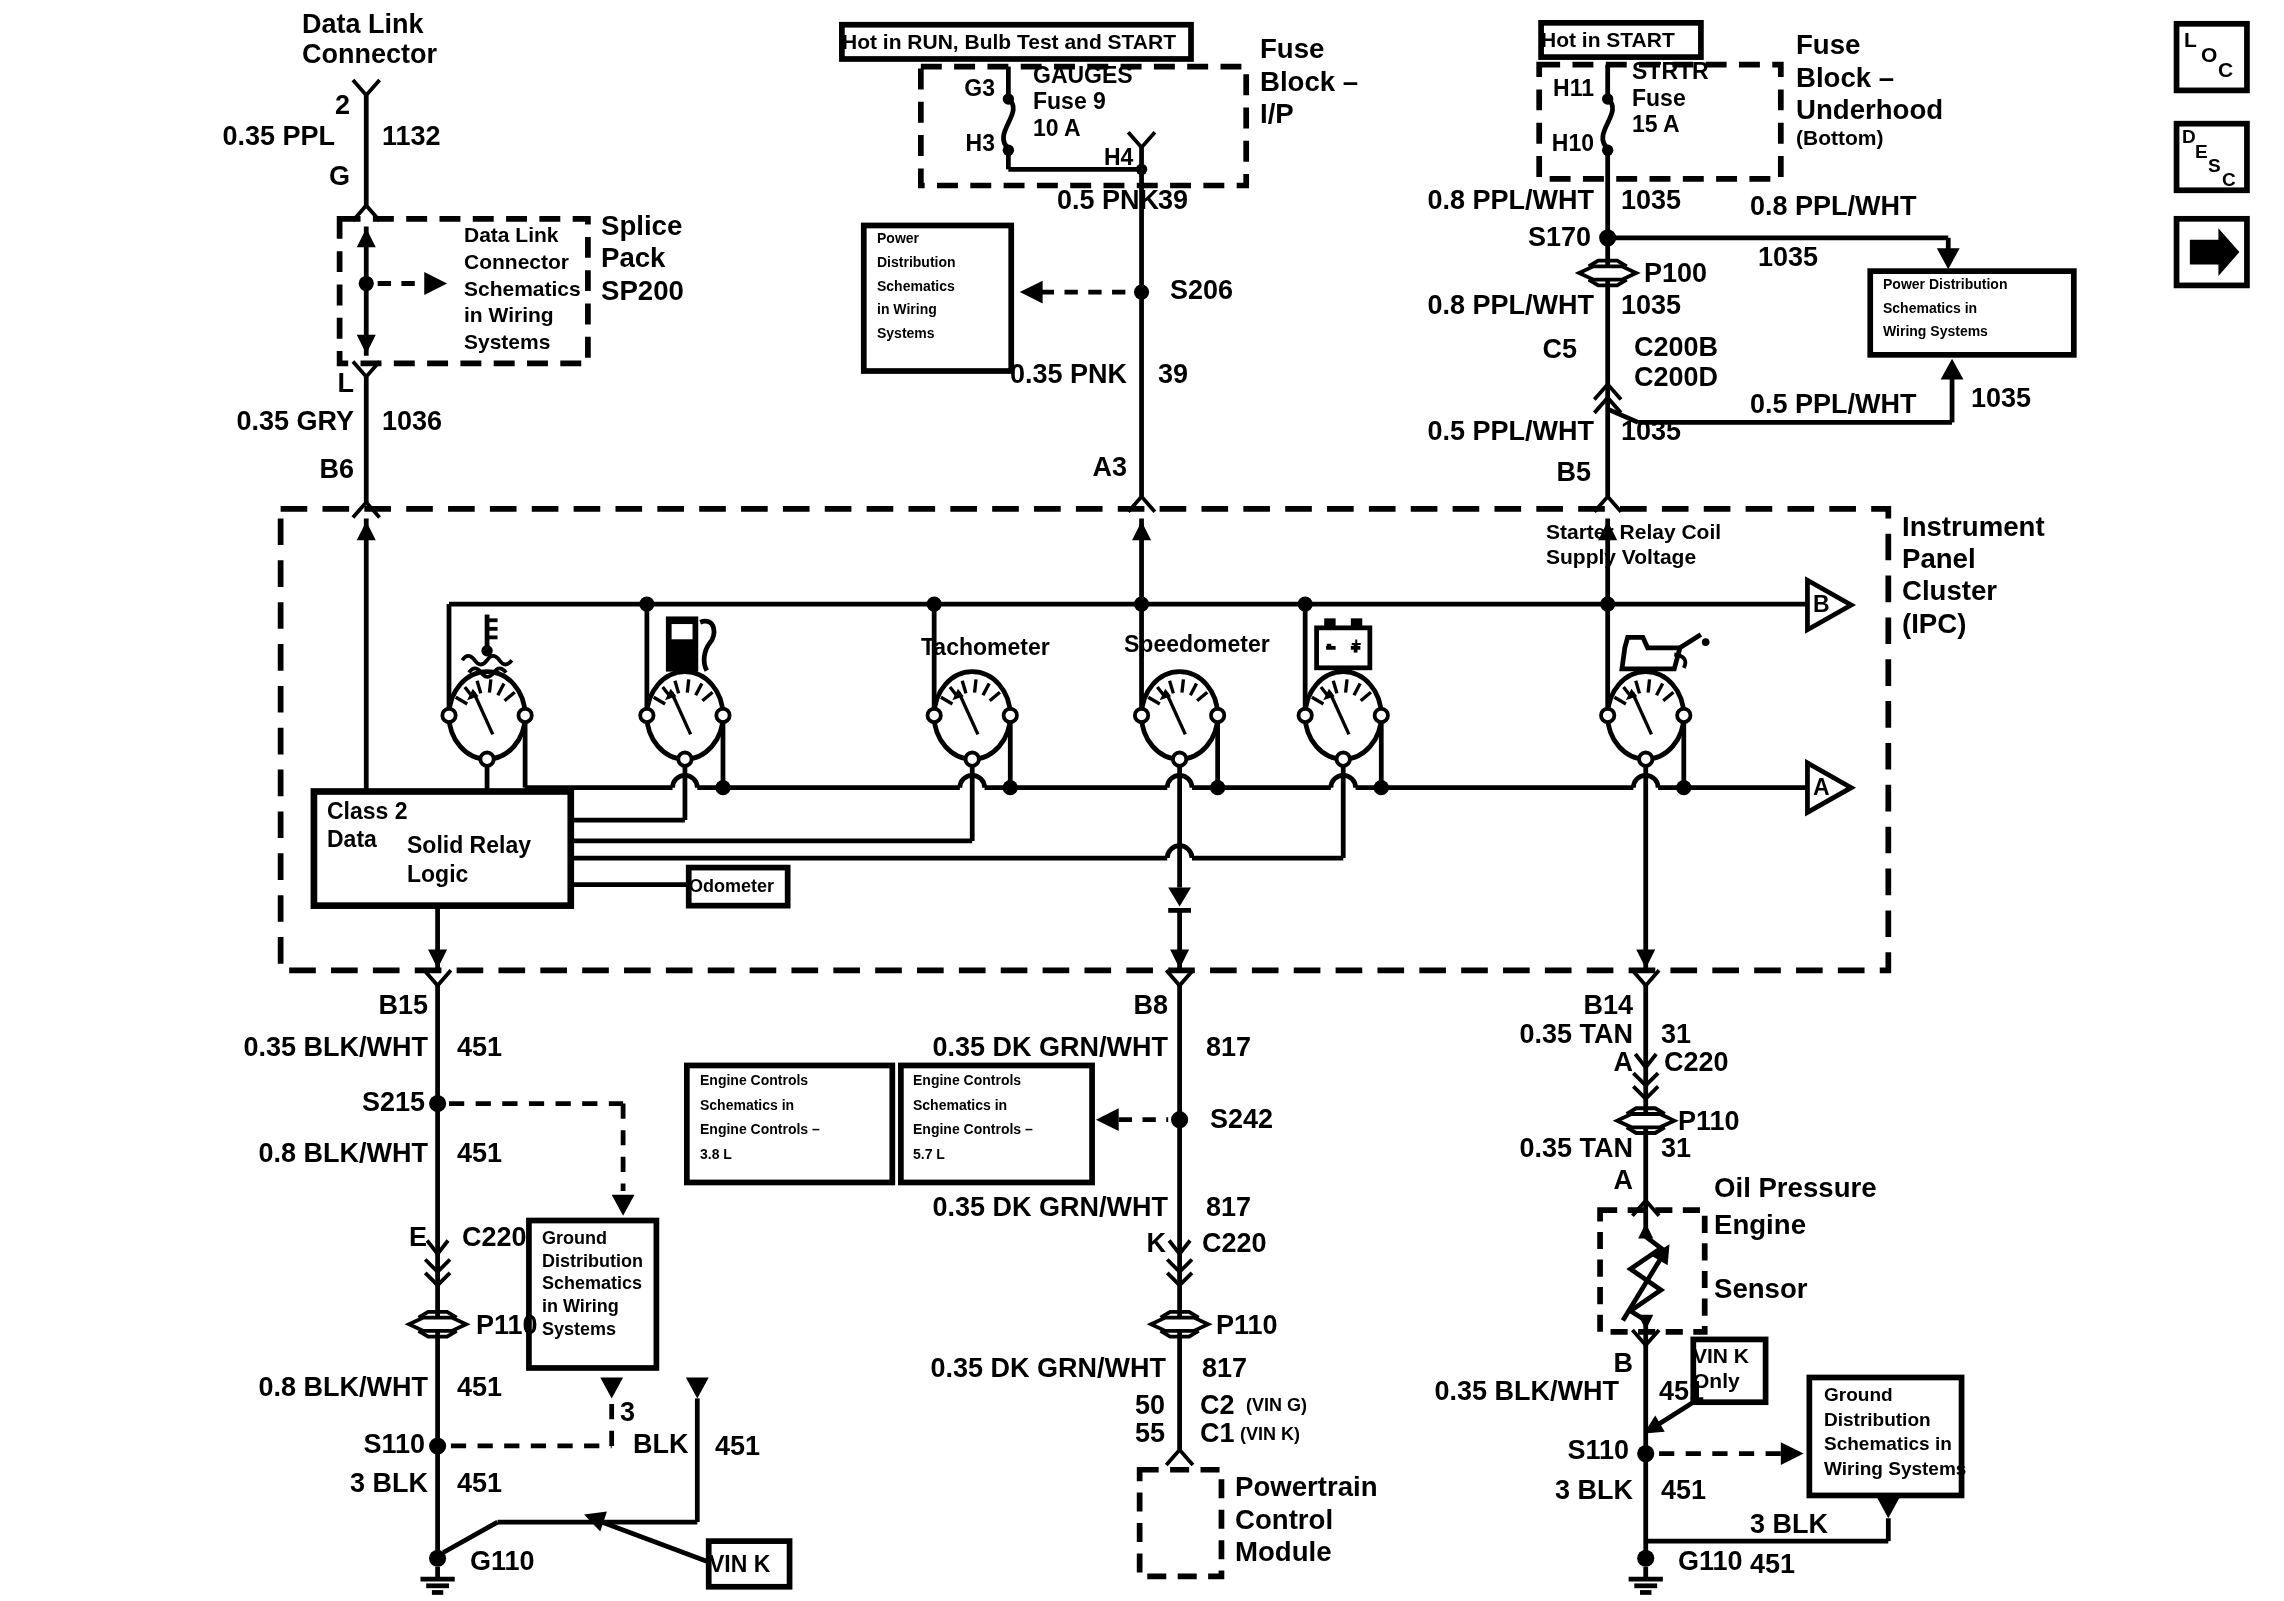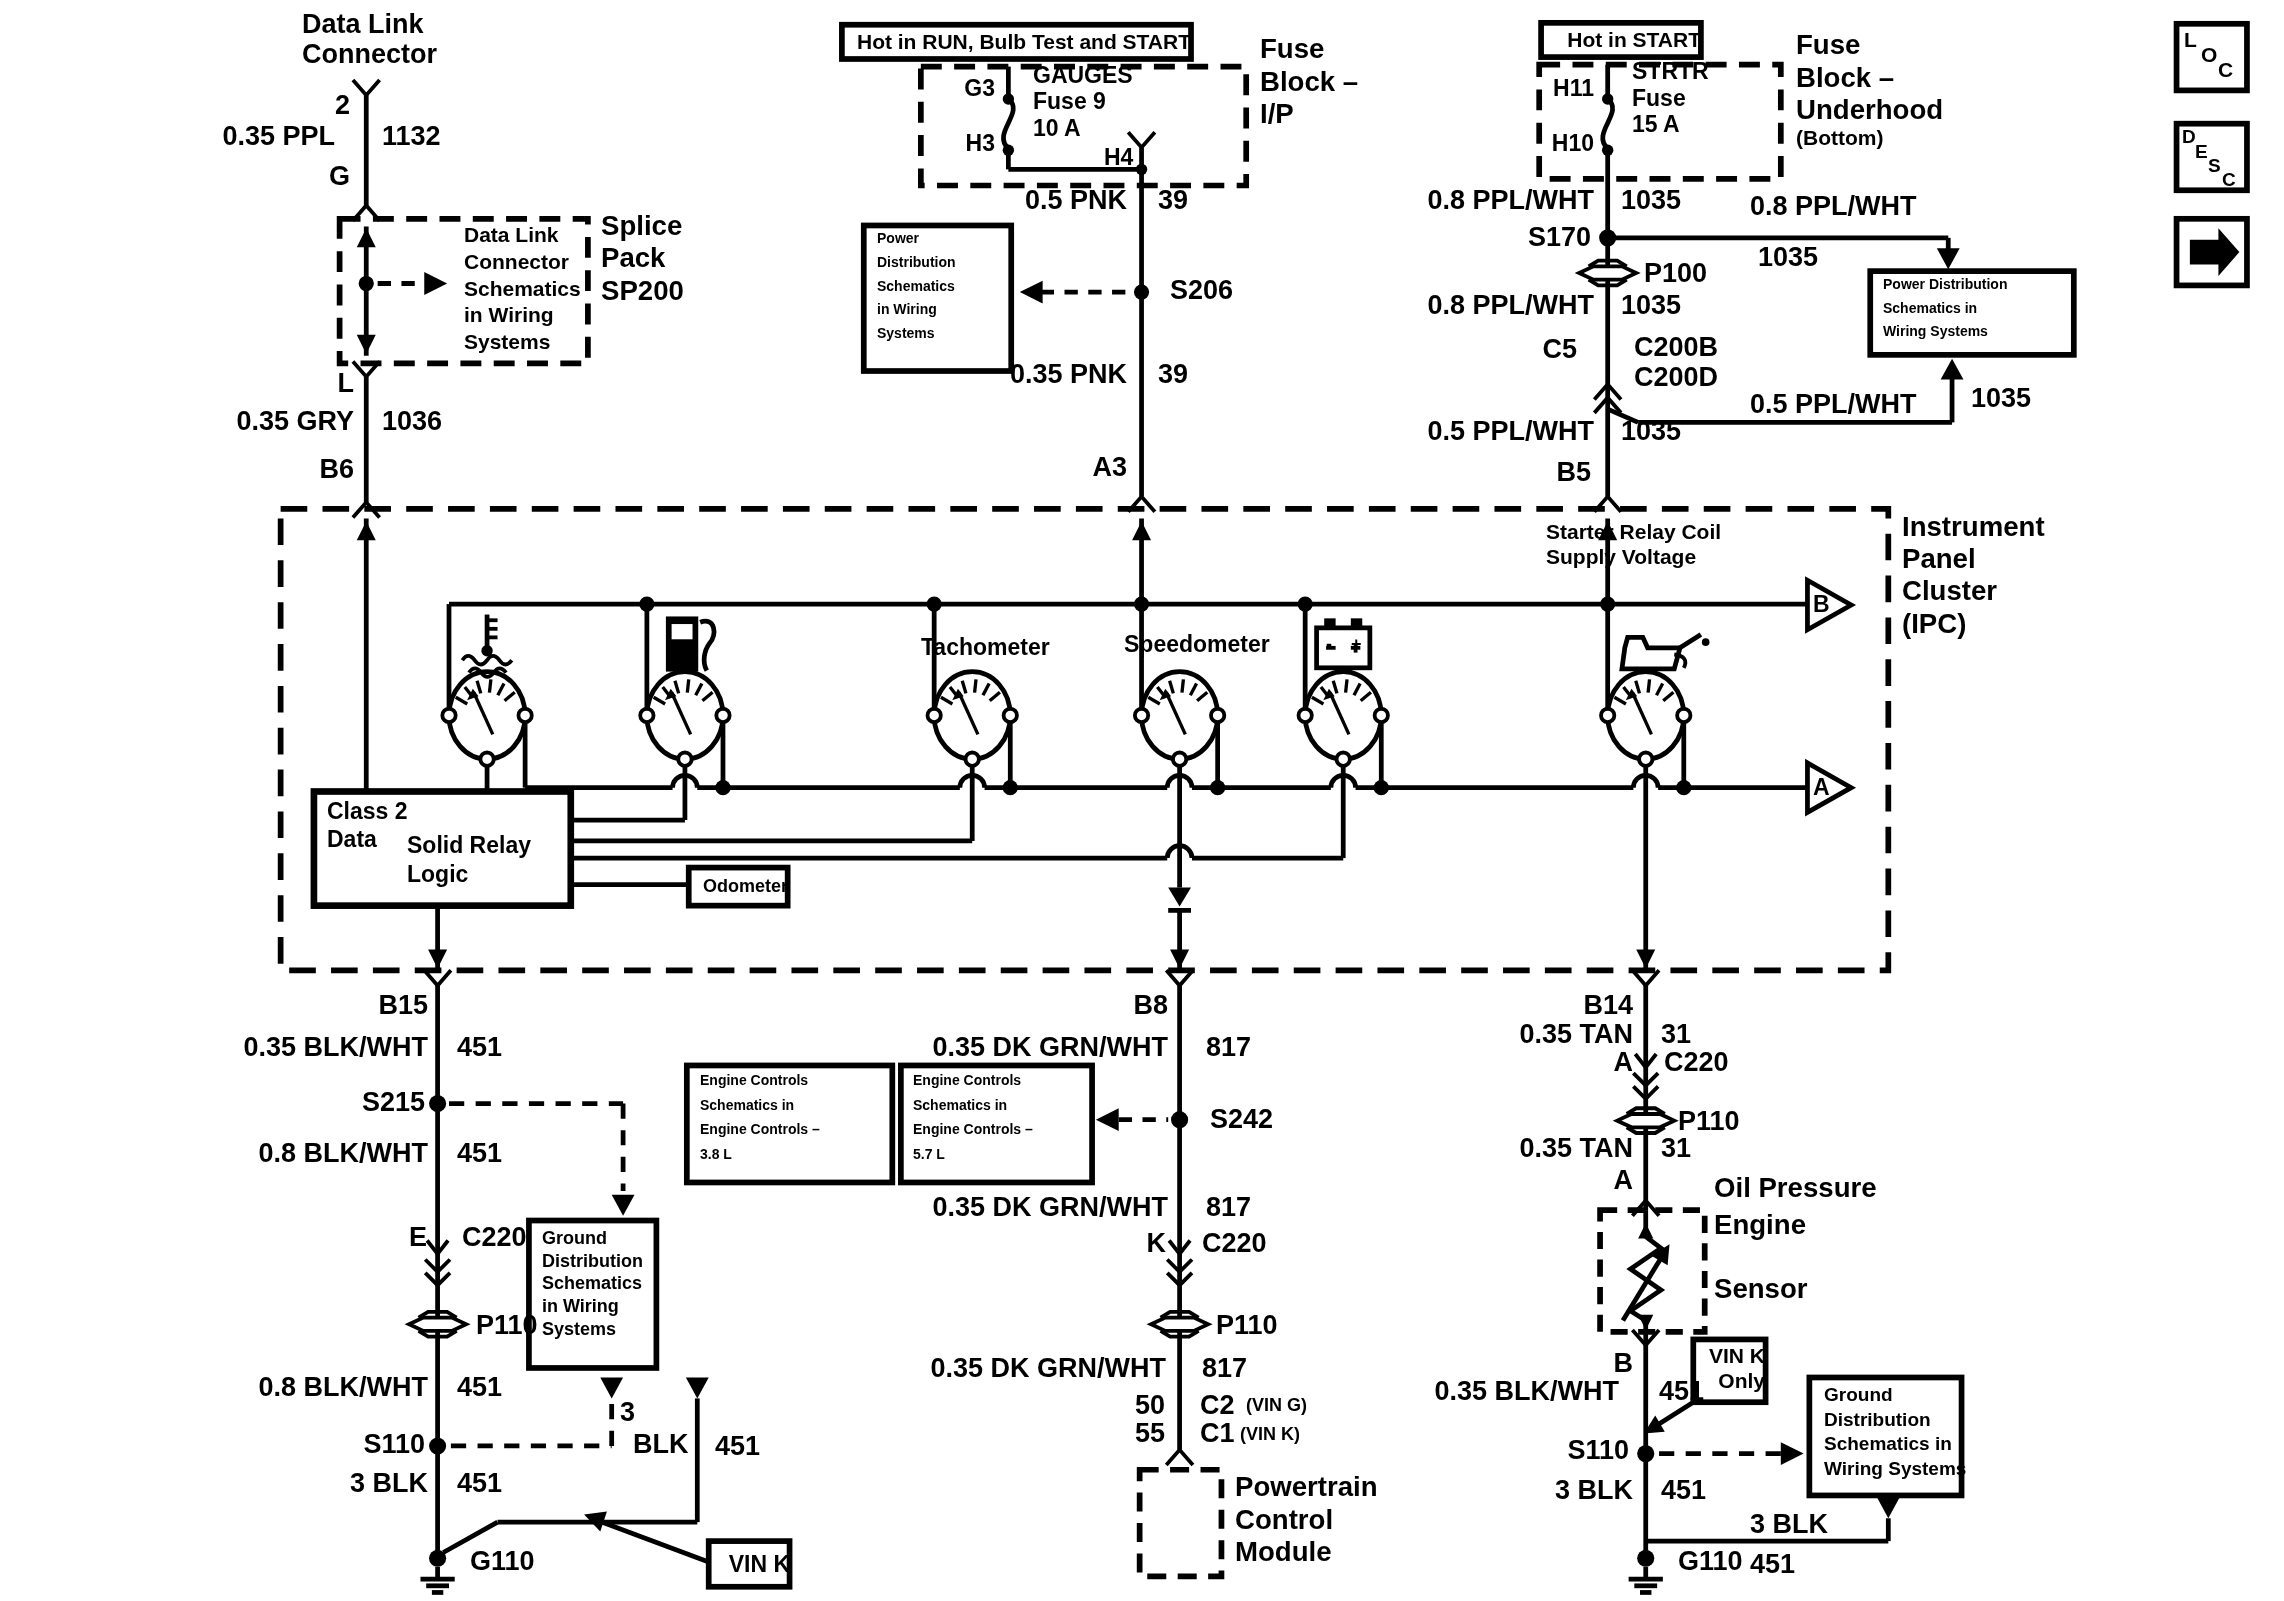--- a/index.html
+++ b/index.html
@@ -1,21 +1,21 @@
 <!DOCTYPE html>
 <html style="font-size:15px"><head>
 <meta charset="utf-8">
 <style>
   html,body{margin:0;padding:0;background:#fff}
   .stage{position:relative;width:2285px;height:1602px;background:#ffffff;font-family:"Liberation Sans",sans-serif;overflow:hidden}
   svg{position:absolute;left:0;top:0}
   .lbl{position:absolute;white-space:nowrap;font-weight:700;color:#000;line-height:1.08}
   .t19{font-size:18px}.t20{font-size:19px}.t21{font-size:14px}.t22{font-size:21px}
   .t24{font-size:23px}.t28{font-size:27px}.t29{font-size:27.6px}
-  .ctr{text-align:right}
+  .ctr{text-align:left}
 </style>
 </head>
 <body>
 
 <div class="stage">
 
 <svg width="2285" height="1602" viewBox="0 0 2402 1684">
   <defs>
     <g id="gauge">
       <ellipse cx="0" cy="0" rx="40" ry="46" fill="#fff" stroke="#000" stroke-width="5"></ellipse>
@@ -320,21 +320,21 @@
 <div class="lbl t22 ctr" style="left:842px;top:25px;width:349px;height:34px;line-height:34px">Hot in RUN, Bulb Test and START</div>
 <div class="lbl t24" style="right:1290px;top:76px">G3</div>
 <div class="lbl t24" style="right:1290px;top:131px">H3</div>
 <div class="lbl t24" style="left:1033px;top:63px">GAUGES</div>
 <div class="lbl t24" style="left:1033px;top:89px">Fuse 9</div>
 <div class="lbl t24" style="left:1033px;top:116px">10 A</div>
 <div class="lbl t24" style="left:1104px;top:145px">H4</div>
 <div class="lbl t29" style="left:1260px;top:34px">Fuse</div>
 <div class="lbl t29" style="left:1260px;top:67px">Block –</div>
 <div class="lbl t29" style="left:1260px;top:99px">I/P</div>
-<div class="lbl t28" style="right:1158px;top:186px">0.5 PNK</div>
+<div class="lbl t28" style="right:1126px;top:186px">0.5 PNK</div>
 <div class="lbl t28" style="left:1158px;top:186px">39</div>
 <div class="lbl t28" style="left:1170px;top:276px">S206</div>
 <div class="lbl t21" style="left:877px;top:231px">Power</div>
 <div class="lbl t21" style="left:877px;top:255px">Distribution</div>
 <div class="lbl t21" style="left:877px;top:279px">Schematics</div>
 <div class="lbl t21" style="left:877px;top:302px">in Wiring</div>
 <div class="lbl t21" style="left:877px;top:326px">Systems</div>
 <div class="lbl t28" style="right:1158px;top:360px">0.35 PNK</div>
 <div class="lbl t28" style="left:1158px;top:360px">39</div>
 <div class="lbl t28" style="right:1158px;top:453px">A3</div>

